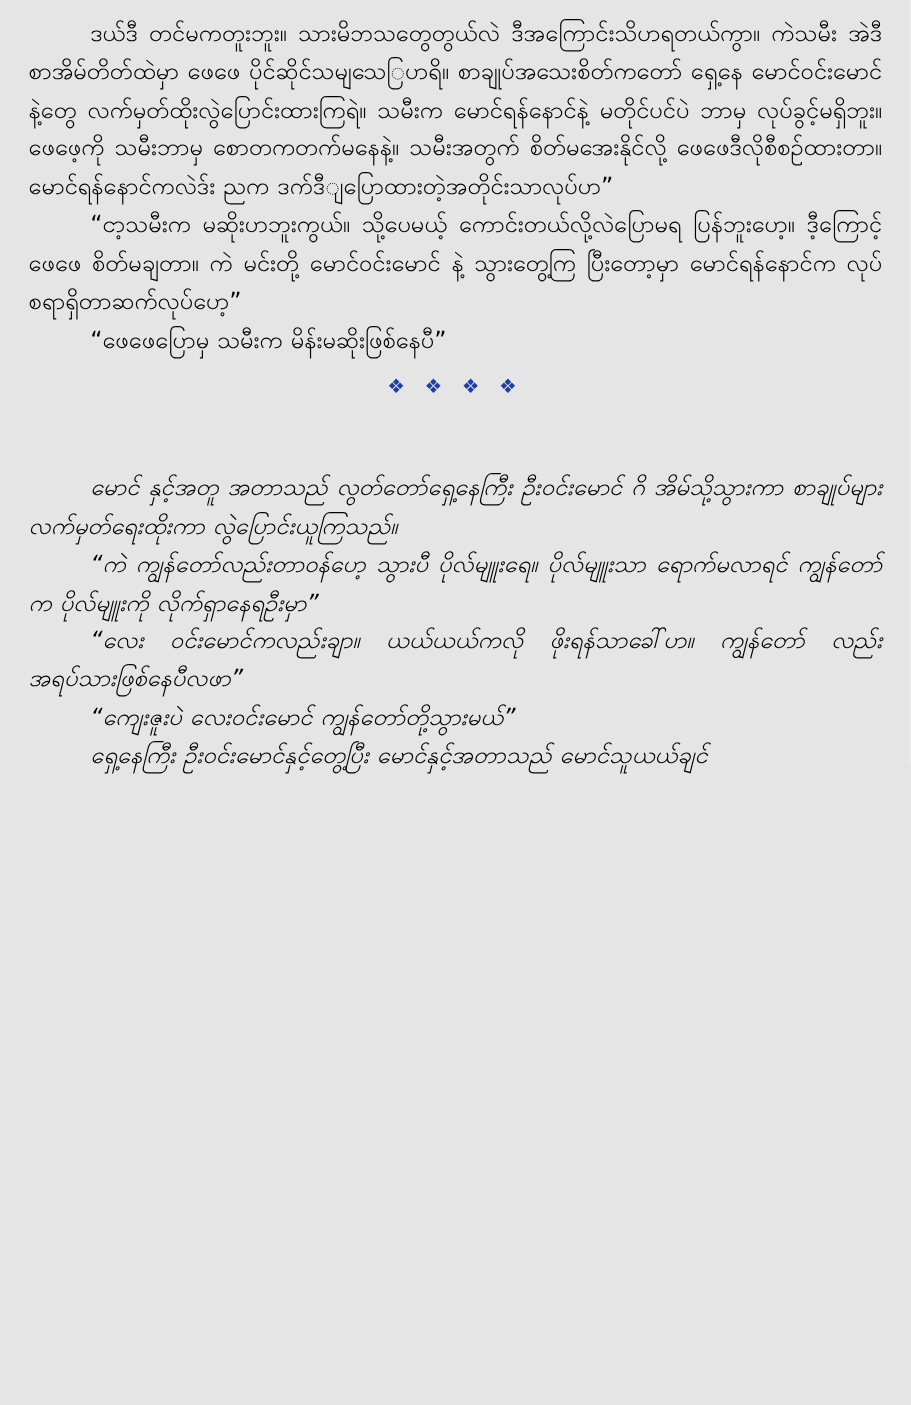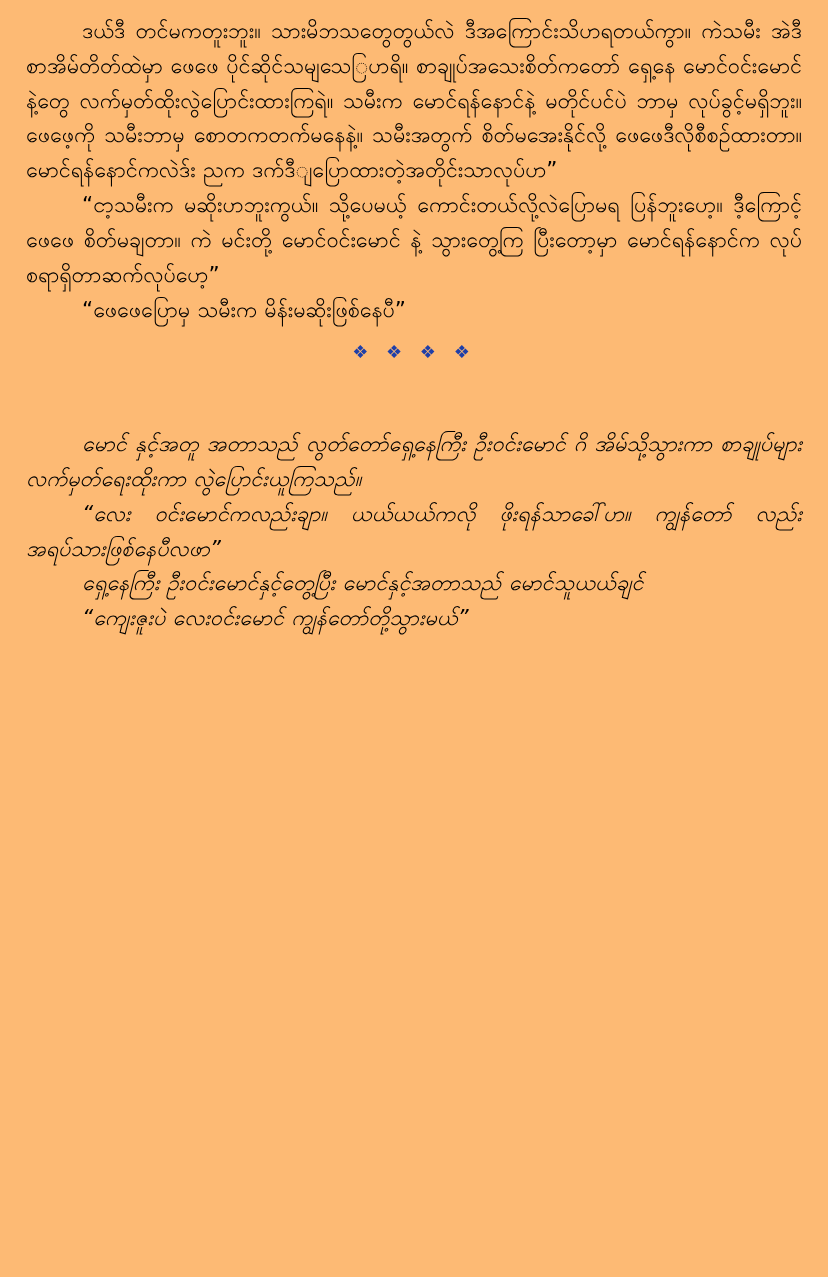--- a/index.html
+++ b/index.html
@@ -12,21 +12,21 @@
     min-height: 1277px;
     font-family: "DejaVu Sans", sans-serif;
     color: #000000;
   }
   .page {
     position: relative;
     width: 828px;
     min-height: 1277px;
     box-sizing: border-box;
     padding: 14px 26px 10px 26px;
-    background: #fdba74;
+    background: #e5e5e5;
   }
   .block {
     margin: 0;
   }
   p.para {
     margin: 0 0 0 0;
     font-size: 21.5px;
     line-height: 1.62;
     text-align: justify;
     text-justify: inter-word;
@@ -69,18 +69,19 @@
   </div>
 
   <div class="divider">
     <span>❖ ❖ ❖ ❖</span>
   </div>
 
   <div class="gap-large"></div>
 
   <div class="block section-two">
     <p class="para">မောင် နှင့်အတူ အတာသည် လွတ်တော်ရှေ့နေကြီး ဦးဝင်းမောင် ဂိ အိမ်သို့သွားကာ စာချုပ်များလက်မှတ်ရေးထိုးကာ လွဲပြောင်းယူကြသည်။</p>
+    <p class="para">“ကဲ ကျွန်တော်လည်းတာဝန်ပော့ သွားပီ ပိုလ်မျူးရေ။ ပိုလ်မျူးသာ ရောက်မလာရင် ကျွန်တော်က ပိုလ်မျူးကို လိုက်ရှာနေရဦးမှာ”</p>
     <p class="para">“လေး ဝင်းမောင်ကလည်းချာ။ ယယ်ယယ်ကလို ဖိုးရန်သာခေါ်ပာ။ ကျွန်တော် လည်း အရပ်သားဖြစ်နေပီလဖာ”</p>
+    <p class="para">“ကျေးဇူးပဲ လေးဝင်းမောင် ကျွန်တော်တို့သွားမယ်”</p>
     <p class="para">ရှေ့နေကြီး ဦးဝင်းမောင်နှင့်တွေ့ပြီး မောင်နှင့်အတာသည် မောင်သူယယ်ချင်</p>
-    <p class="para">“ကျေးဇူးပဲ လေးဝင်းမောင် ကျွန်တော်တို့သွားမယ်”</p>
   </div>
 
 </div>
 
 </body></html>

